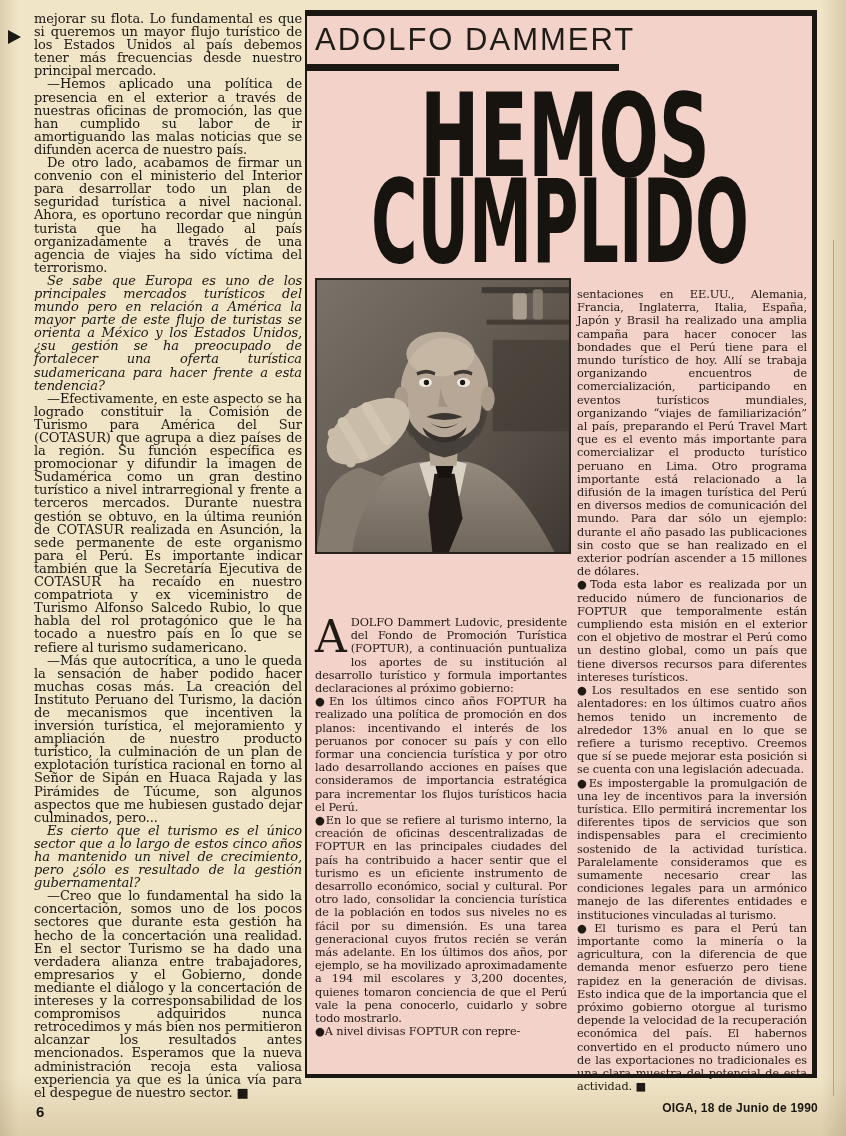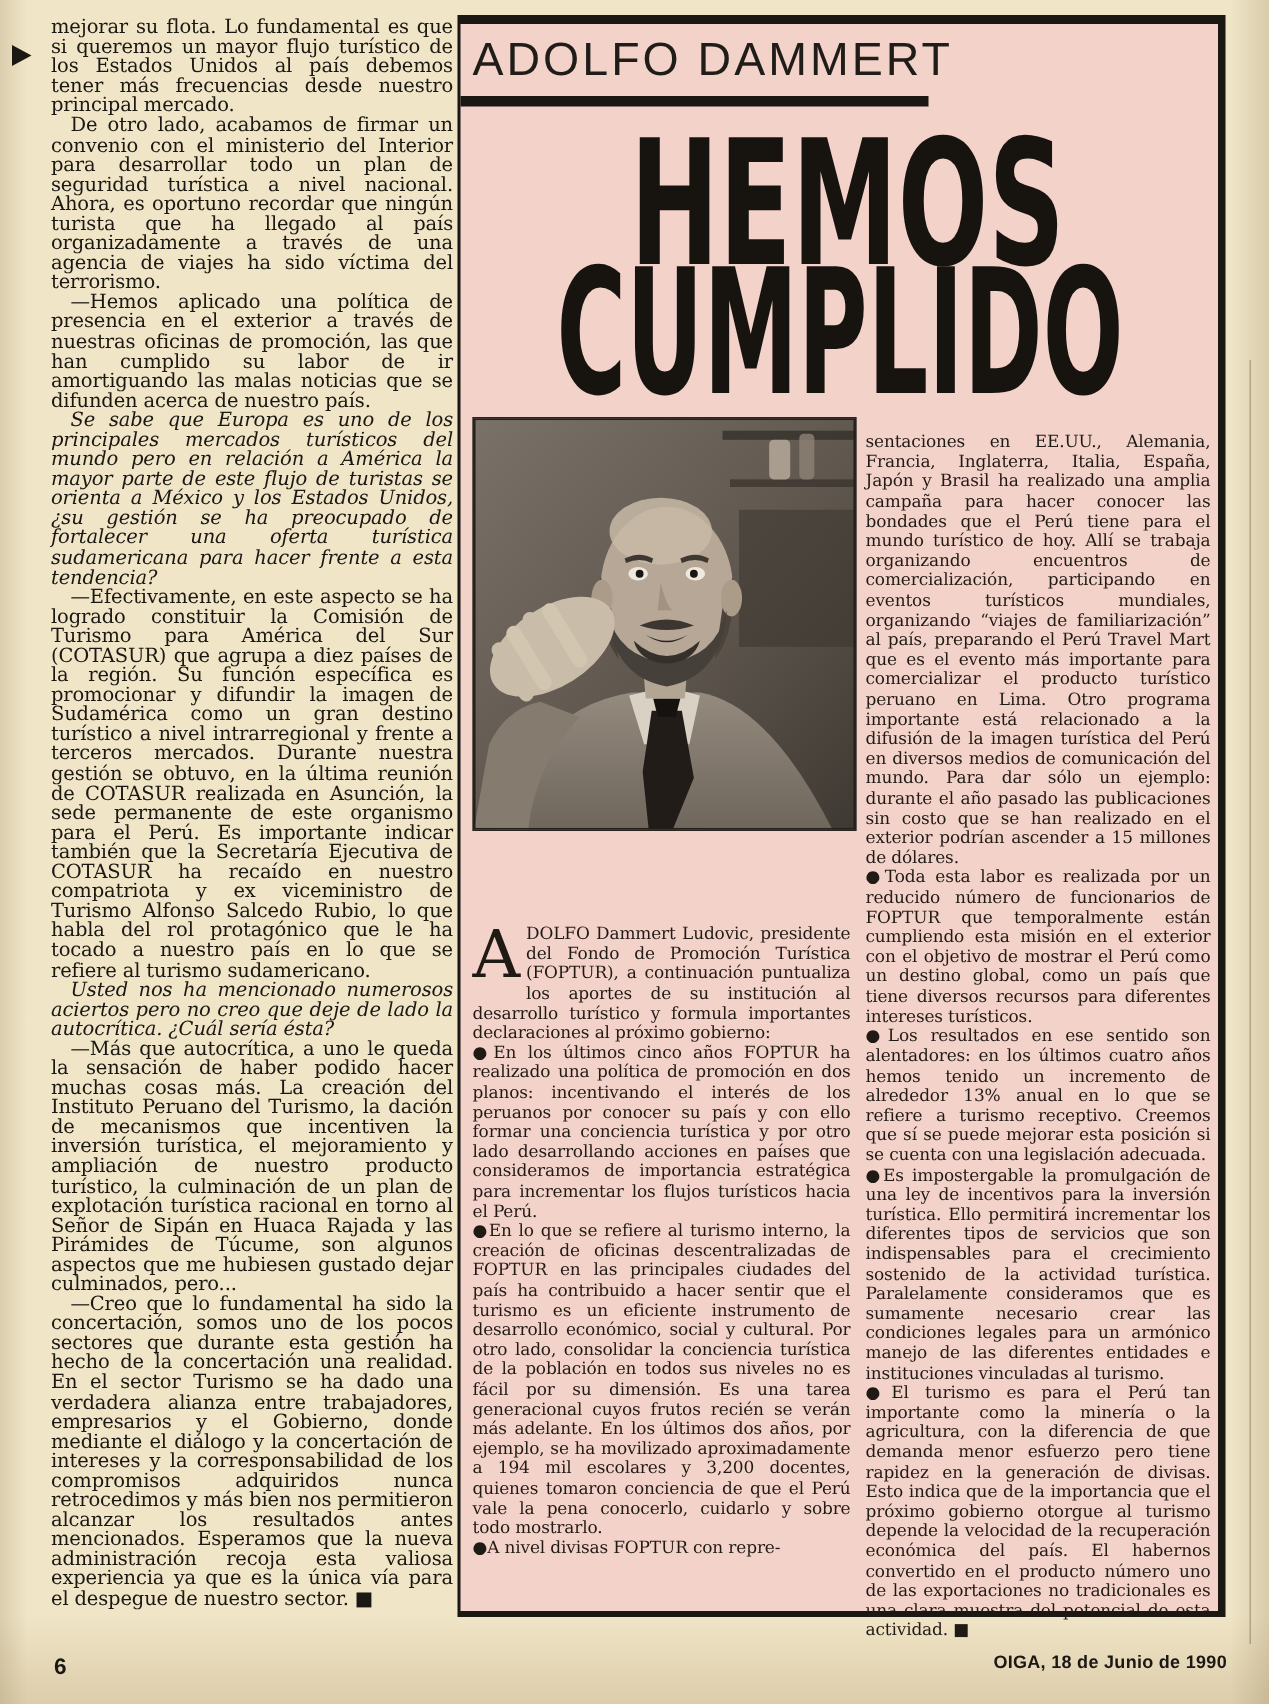--- a/index.html
+++ b/index.html
@@ -99,32 +99,32 @@
 <div class="page">
 
   <span class="arrow-marker"></span>
   <div class="edge-line"></div>
 
   <div class="left-col">
 
       <p class="para opening">mejorar su flota. Lo fundamental es que si queremos un mayor flujo turístico de los Estados Unidos al país debemos tener más frecuencias desde nuestro principal mercado.</p>
 
 
+      <p class="para answer">—Hemos aplicado una política de presencia en el exterior a través de nuestras oficinas de promoción, las que han cumplido su labor de ir amortiguando las malas noticias que se difunden acerca de nuestro país.</p>
+
       <p class="para answer">De otro lado, acabamos de firmar un convenio con el ministerio del Interior para desarrollar todo un plan de seguridad turística a nivel nacional. Ahora, es oportuno recordar que ningún turista que ha llegado al país organizadamente a través de una agencia de viajes ha sido víctima del terrorismo.</p>
 
-      <p class="para answer">—Hemos aplicado una política de presencia en el exterior a través de nuestras oficinas de promoción, las que han cumplido su labor de ir amortiguando las malas noticias que se difunden acerca de nuestro país.</p>
-
       <p class="para question">Se sabe que Europa es uno de los principales mercados turísticos del mundo pero en relación a América la mayor parte de este flujo de turistas se orienta a México y los Estados Unidos, ¿su gestión se ha preocupado de fortalecer una oferta turística sudamericana para hacer frente a esta tendencia?</p>
 
       <p class="para answer">—Efectivamente, en este aspecto se ha logrado constituir la Comisión de Turismo para América del Sur (COTASUR) que agrupa a diez países de la región. Su función específica es promocionar y difundir la imagen de Sudamérica como un gran destino turístico a nivel intrarregional y frente a terceros mercados. Durante nuestra gestión se obtuvo, en la última reunión de COTASUR realizada en Asunción, la sede permanente de este organismo para el Perú. Es importante indicar también que la Secretaría Ejecutiva de COTASUR ha recaído en nuestro compatriota y ex viceministro de Turismo Alfonso Salcedo Rubio, lo que habla del rol protagónico que le ha tocado a nuestro país en lo que se refiere al turismo sudamericano.</p>
 
-      <p class="para question">Usted nos ha mencionado numerosos aciertos pero no creo que deje de lado la autocrítica. ¿Cuál sería ésta?</p>
 
       <p class="para answer">—Más que autocrítica, a uno le queda la sensación de haber podido hacer muchas cosas más. La creación del Instituto Peruano del Turismo, la dación de mecanismos que incentiven la inversión turística, el mejoramiento y ampliación de nuestro producto turístico, la culminación de un plan de explotación turística racional en torno al Señor de Sipán en Huaca Rajada y las Pirámides de Túcume, son algunos aspectos que me hubiesen gustado dejar culminados, pero...</p>
 
+      <p class="para question">Es cierto que el turismo es el único sector que a lo largo de estos cinco años ha mantenido un nivel de crecimiento, pero ¿sólo es resultado de la gestión gubernamental?</p>
 
       <p class="para answer">—Creo que lo fundamental ha sido la concertación, somos uno de los pocos sectores que durante esta gestión ha hecho de la concertación una realidad. En el sector Turismo se ha dado una verdadera alianza entre trabajadores, empresarios y el Gobierno, donde mediante el diálogo y la concertación de intereses y la corresponsabilidad de los compromisos adquiridos nunca retrocedimos y más bien nos permitieron alcanzar los resultados antes mencionados. Esperamos que la nueva administración recoja esta valiosa experiencia ya que es la única vía para el despegue de nuestro sector. ■</p>
     </div>
 
   <div class="panel">
 
     <div class="kicker">ADOLFO DAMMERT</div>
     <div class="kicker-bar"></div>
 
     <svg class="headline-svg" width="505" height="190" viewBox="0 0 505 190">

